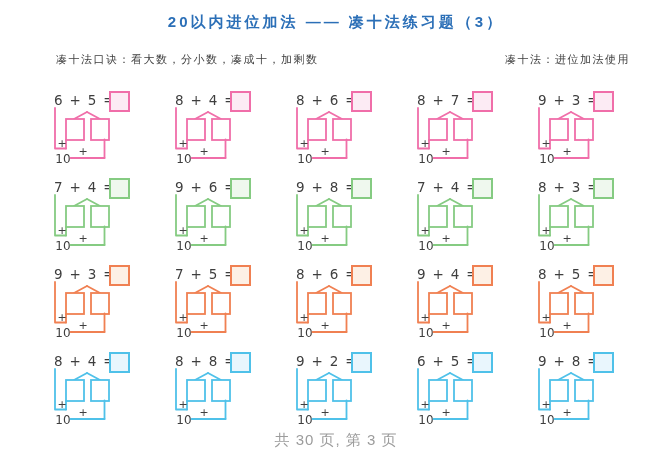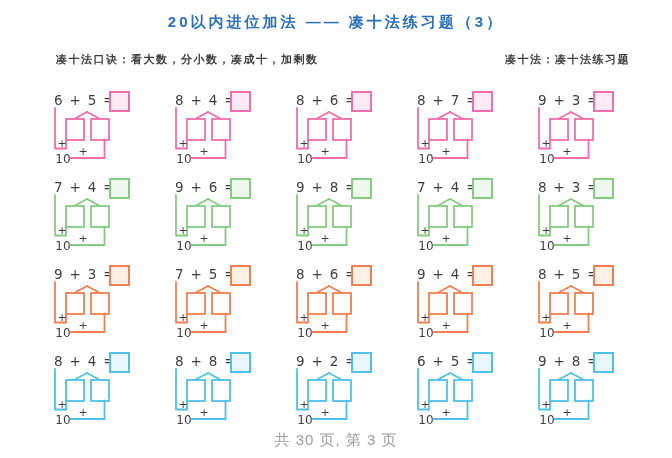--- a/index.html
+++ b/index.html
@@ -7,21 +7,21 @@
     position:relative;width:672px;height:458px;background:#ffffff;overflow:hidden;
     font-family:"Liberation Sans","DejaVu Sans",sans-serif;
   }
   .title{
     position:absolute;top:13px;left:0;width:100%;text-align:center;
     font-size:15px;letter-spacing:3px;color:#2b6fb7;font-weight:600;
   }
   .tips{
     position:absolute;top:52px;left:56px;right:42px;
     display:flex;justify-content:space-between;
-    font-size:11px;letter-spacing:1.5px;color:#3e3e3e;font-weight:700;
+    font-size:11px;letter-spacing:1.5px;color:#3e3e3e;font-weight:400;
   }
   #grid{position:absolute;left:48px;top:0;width:610px;height:458px;}
   .grid-row{position:absolute;left:0;display:flex;}
   .cell{display:block;width:121px;height:86px;flex:0 0 121px;}
   .ln{stroke:currentColor;stroke-width:1.8;fill:none;stroke-linecap:round;stroke-linejoin:round;}
   .box{fill:#ffffff;stroke:currentColor;stroke-width:1.8;}
   .ans{stroke:currentColor;stroke-width:2;}
   .eq{font-family:"DejaVu Sans",sans-serif;font-size:13.5px;letter-spacing:1.3px;fill:#3e3e3e;}
   .ten{font-family:"DejaVu Sans",sans-serif;font-size:12px;fill:#3e3e3e;}
   .plus{font-family:"DejaVu Sans",sans-serif;font-size:11px;fill:#3e3e3e;}
@@ -30,21 +30,21 @@
     font-size:15px;letter-spacing:1px;color:#9c9c9c;
   }
 </style>
 </head>
 <body>
 
 <div class="page">
   <div class="title">20以内进位加法 —— 凑十法练习题（3）</div>
   <div class="tips">
     <span>凑十法口诀：看大数，分小数，凑成十，加剩数</span>
-    <span>凑十法：凑十法练习题</span>
+    <span>凑十法：进位加法使用</span>
   </div>
   <div id="grid">
       <div class="grid-row" style="top: 90px;">
         <svg class="cell" width="121" height="86" viewBox="0 0 121 86" style="color:#f06ea9">
           <text class="eq" x="6" y="15">6 + 5 =</text>
           <rect class="ans" x="62" y="2" width="19" height="19" fill="#fcebf4"></rect>
           <path class="ln" d="M39,22 L26,29"></path>
           <path class="ln" d="M39,22 L52,29"></path>
           <rect class="box" x="18" y="29" width="18" height="21"></rect>
           <rect class="box" x="43" y="29" width="18" height="21"></rect>

